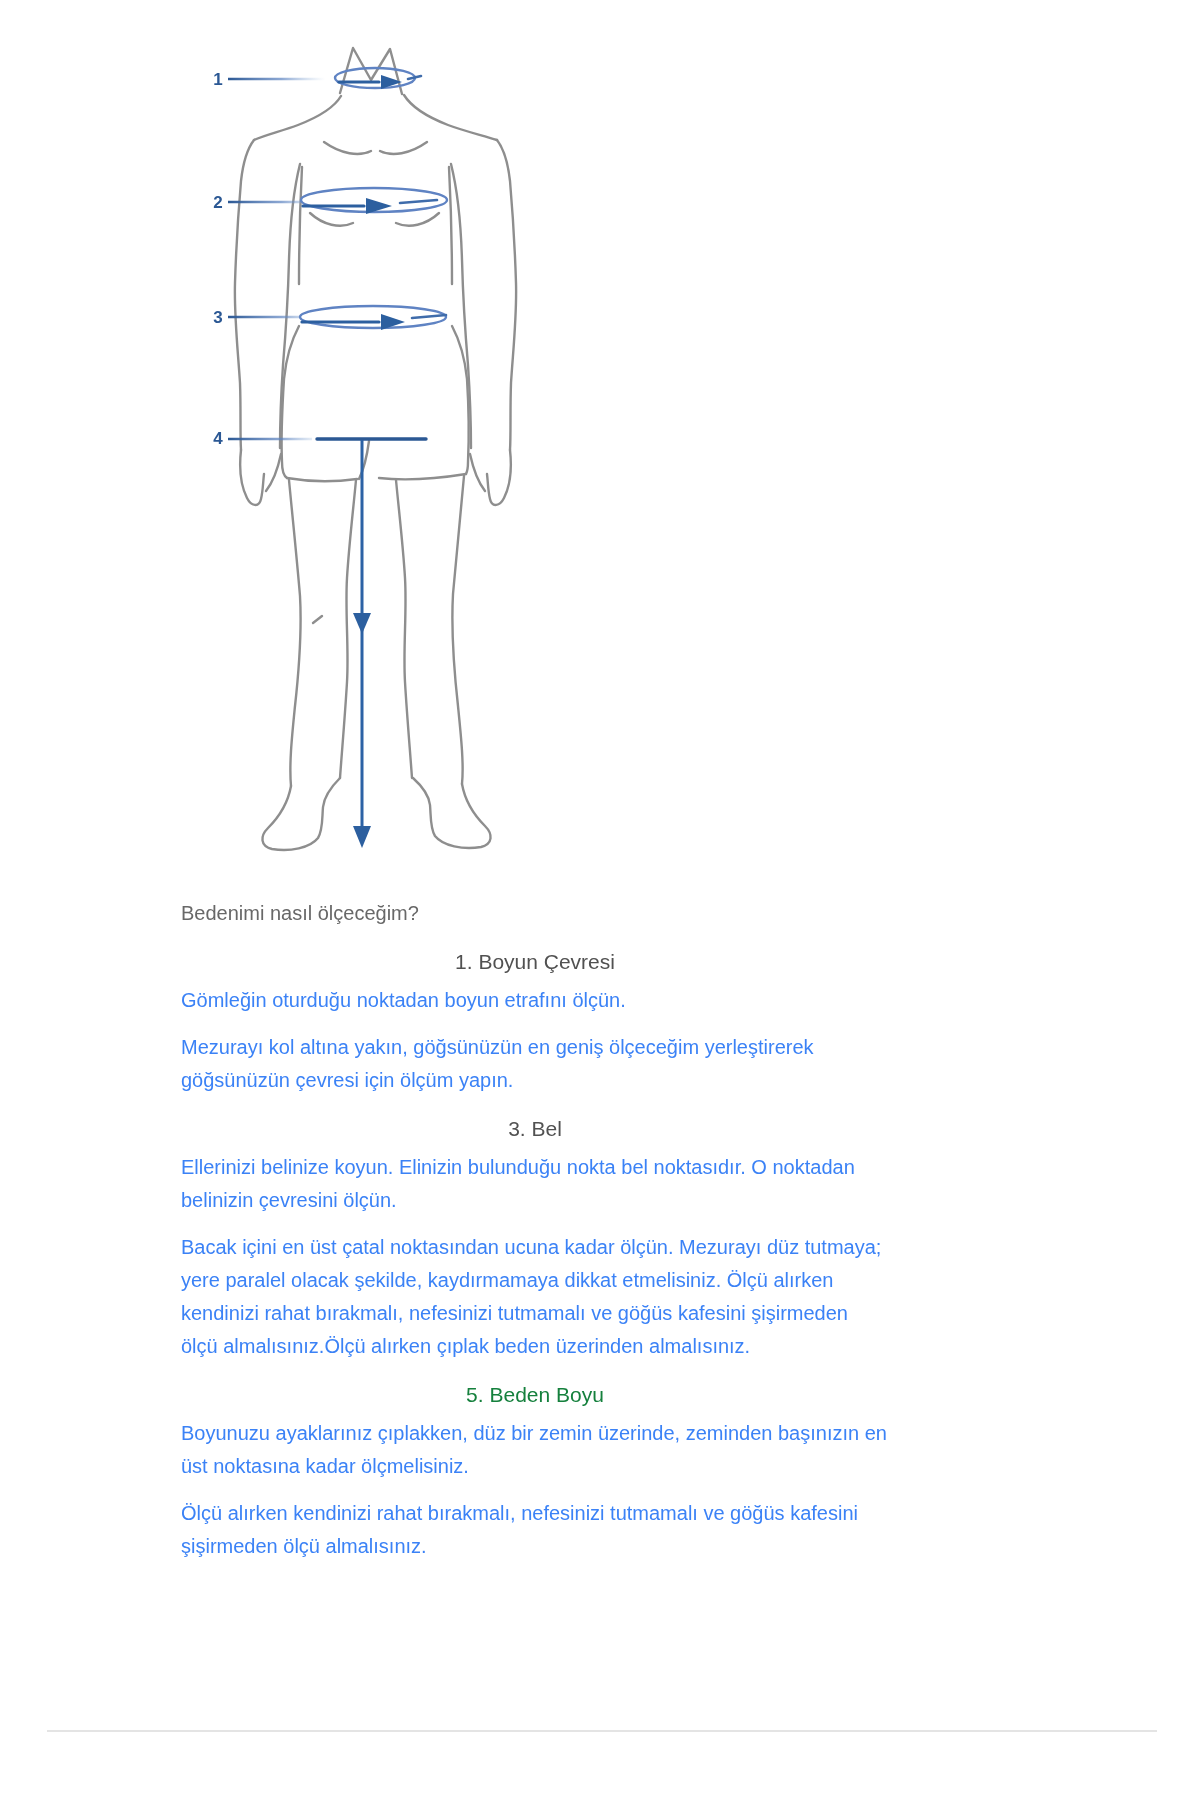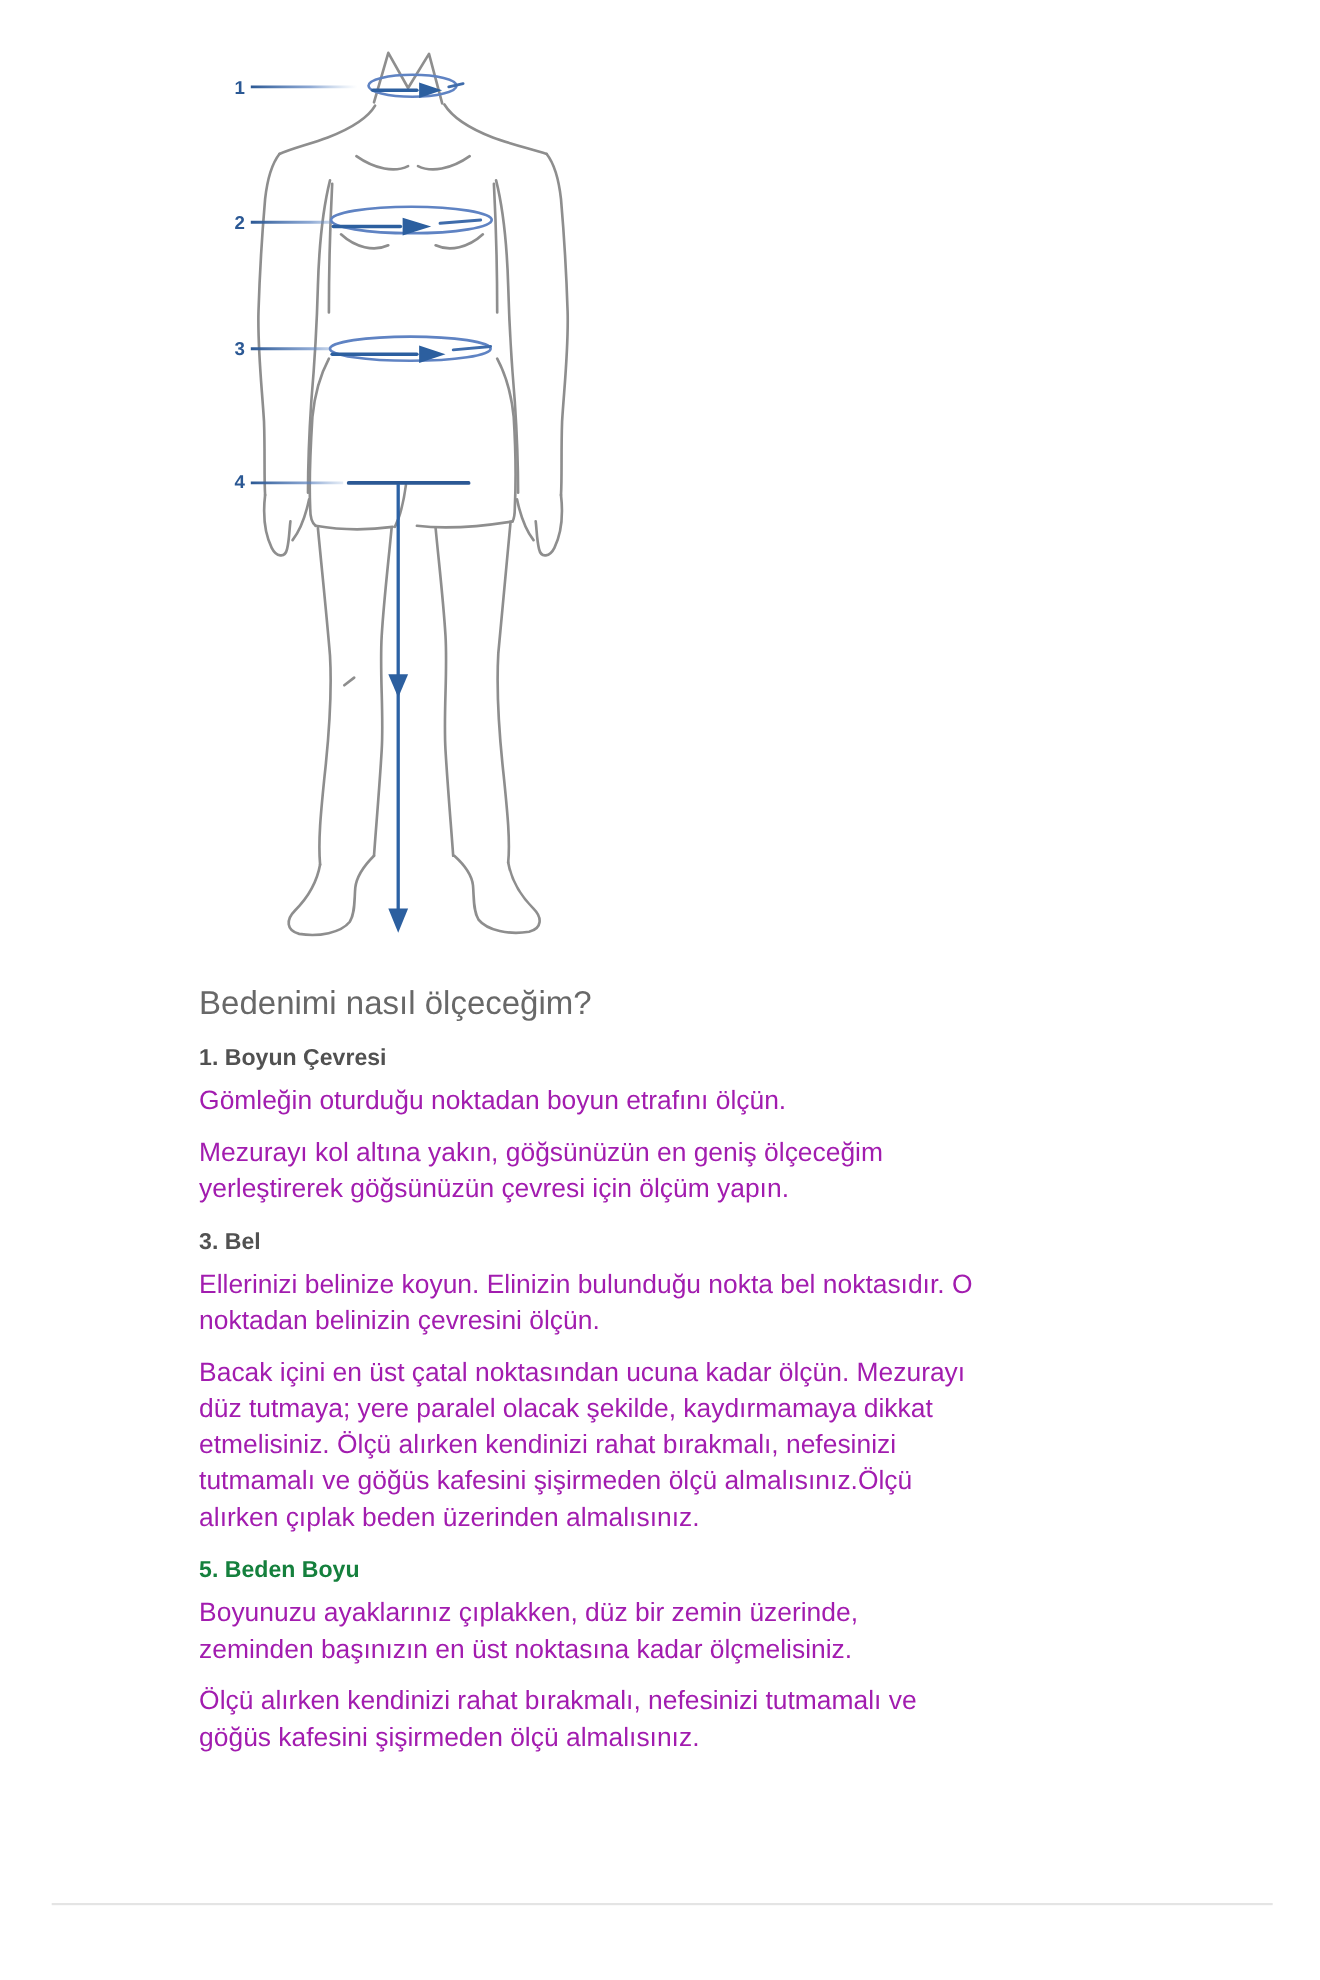--- a/index.html
+++ b/index.html
@@ -70,38 +70,39 @@
     font-weight: 600;
   }
   .content {
     position: absolute;
     left: 181px;
     top: 896px;
     width: 708px;
   }
   .content h2 {
     margin: 0 0 18px 0;
-    font-size: 30px;
+    font-size: 20px;
     line-height: 34px;
     font-weight: 400;
     color: #686868;
   }
   .content h3 {
     margin: 18px 0 8px 0;
     font-size: 21px;
     line-height: 28px;
-    font-weight: 700;
+    font-weight: 400;
     color: #515151;
+    text-align: center;
   }
   .content p {
     margin: 0 0 14px 0;
-    font-size: 24px;
+    font-size: 20px;
     line-height: 33px;
     font-weight: 400;
-    color: #a21caf;
+    color: #3b82f6;
   }
   .divider {
     position: absolute;
     left: 47px;
     top: 1730px;
     width: 1110px;
     height: 2px;
     background: #e4e4e4;
   }
 </style>

